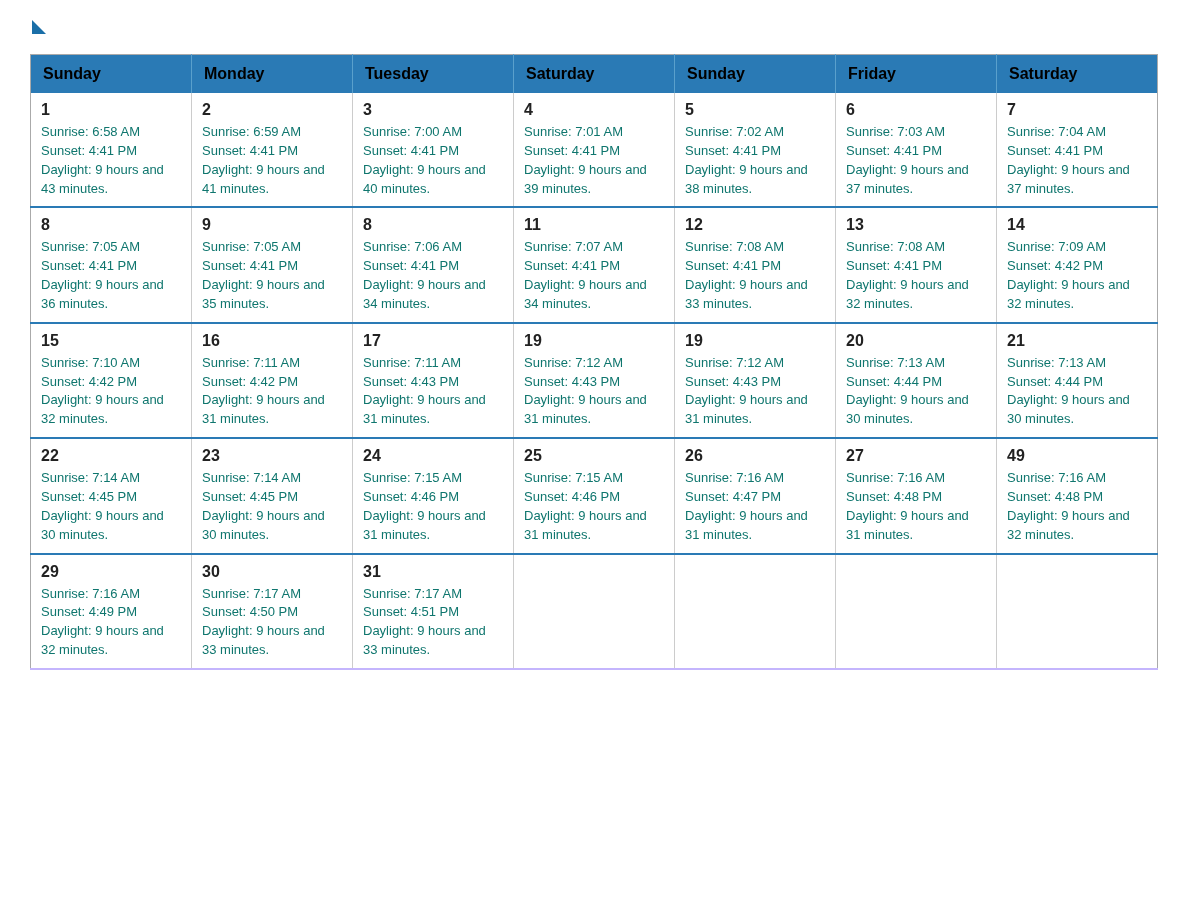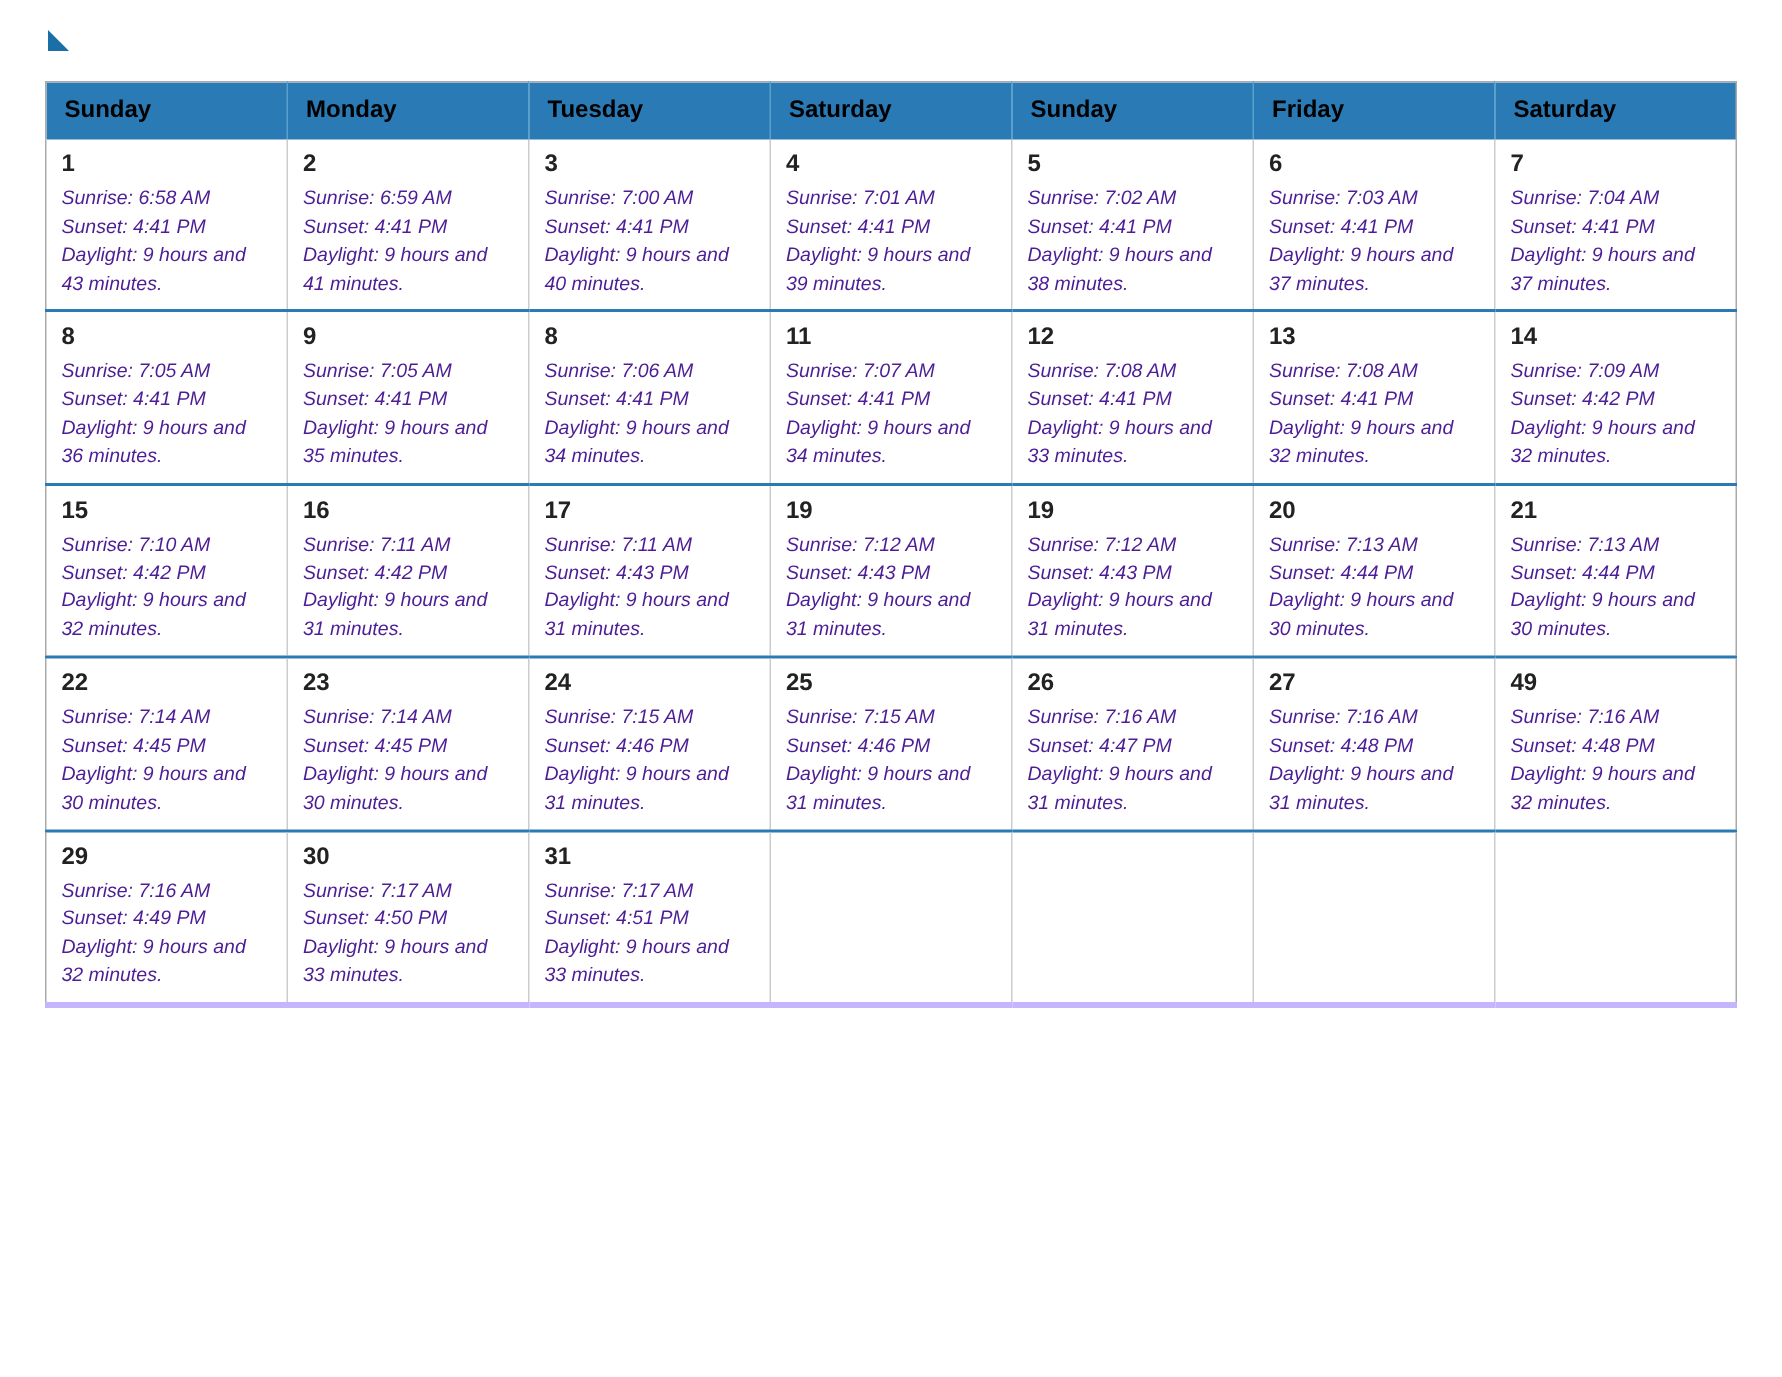--- a/index.html
+++ b/index.html
@@ -82,34 +82,33 @@
       border-bottom: 2px solid #2a7ab5;
       font-size: 13px;
       color: #333;
       width: 14.28%;
       min-height: 90px;
     }
     .calendar tbody tr td:last-child {
       border-right: none;
     }
     .calendar tbody tr:last-child td {
-      border-bottom: 4px solid #c4b5fd;
+      border-bottom: 2px solid #c4b5fd;
     }
     .day-number {
       font-size: 16px;
       font-weight: bold;
       color: #222;
       display: block;
       margin-bottom: 4px;
     }
     .day-info {
       font-size: 13px;
       line-height: 1.45;
-      color: #4c1d95;
-      font-style: italic;
+      color: #0f766e;
     }
     .empty-cell {
       background: #fff;
     }
   </style>
 </head>
 <body>
 
 <div class="header">
   <div class="logo">

